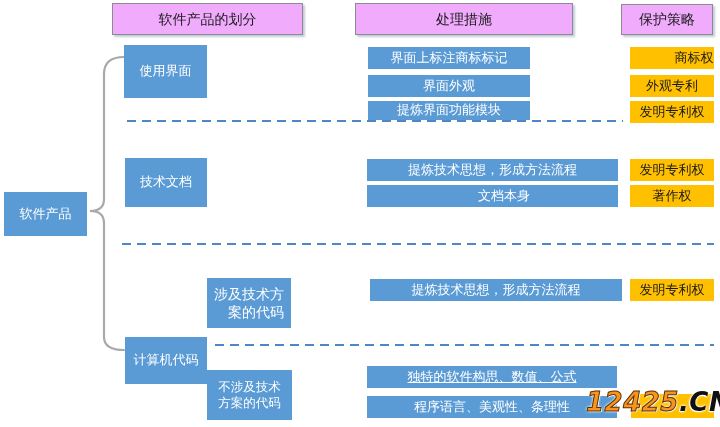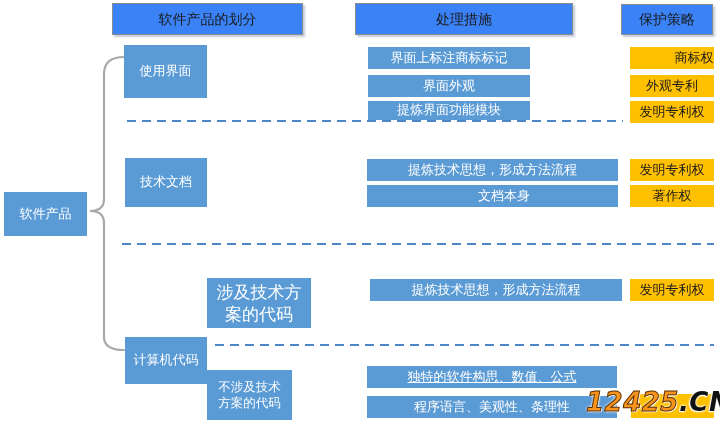--- a/index.html
+++ b/index.html
@@ -20,21 +20,21 @@
   .box {
     position: absolute;
     display: flex;
     align-items: center;
     justify-content: center;
     text-align: center;
     white-space: pre-line;
     line-height: 1.3;
   }
   .hdr {
-    background: #3b82f6;
+    background: #f0abfc;
     border: 1px solid #8c8c8c;
     box-shadow: 1.5px 1.5px 2px rgba(120,140,170,0.45);
     color: #1a1a1a;
     font-size: 14px;
   }
   .blue {
     background: #5B9BD5;
     color: #ffffff;
     font-size: 13px;
   }
@@ -45,21 +45,21 @@
   }
   
   #hdr1 { left:112px; top:3px;  width:191px; height:32px; }
   #hdr2 { left:355px; top:3px;  width:218px; height:32px; }
   #hdr3 { left:621px; top:4px;  width:92px;  height:31px; }
   
   #root { left:4px;   top:192px; width:83px; height:44px; }
   
   #cat1  { left:124px; top:45px;  width:83px; height:53px; }
   #cat2  { left:125px; top:158px; width:82px; height:49px; }
-  #cat3a { left:207px; top:278px; width:104px; height:50px; font-size:17px; }
+  #cat3a { left:207px; top:278px; width:84px; height:50px; font-size:14px;text-align:right; }
   #cat3  { left:125px; top:325px; width:82px; height:47px;margin-top:12px; }
   #cat3b { left:207px; top:370px; width:85px; height:50px; font-size:12.5px; }
   
   #m1 { left:368px; top:47px;  width:162px; height:22px; }
   #m2 { left:368px; top:75px;  width:162px; height:22px; }
   #m3 { left:368px; top:101px; width:162px; height:19px; }
   #m4 { left:367px; top:159px; width:251px; height:22px; }
   #m5 { left:367px; top:185px; width:251px; height:22px;padding-left:23px; }
   #m6 { left:370px; top:279px; width:252px; height:22px; }
   #m7 { left:367px; top:366px; width:250px; height:22px;text-decoration:underline; }

